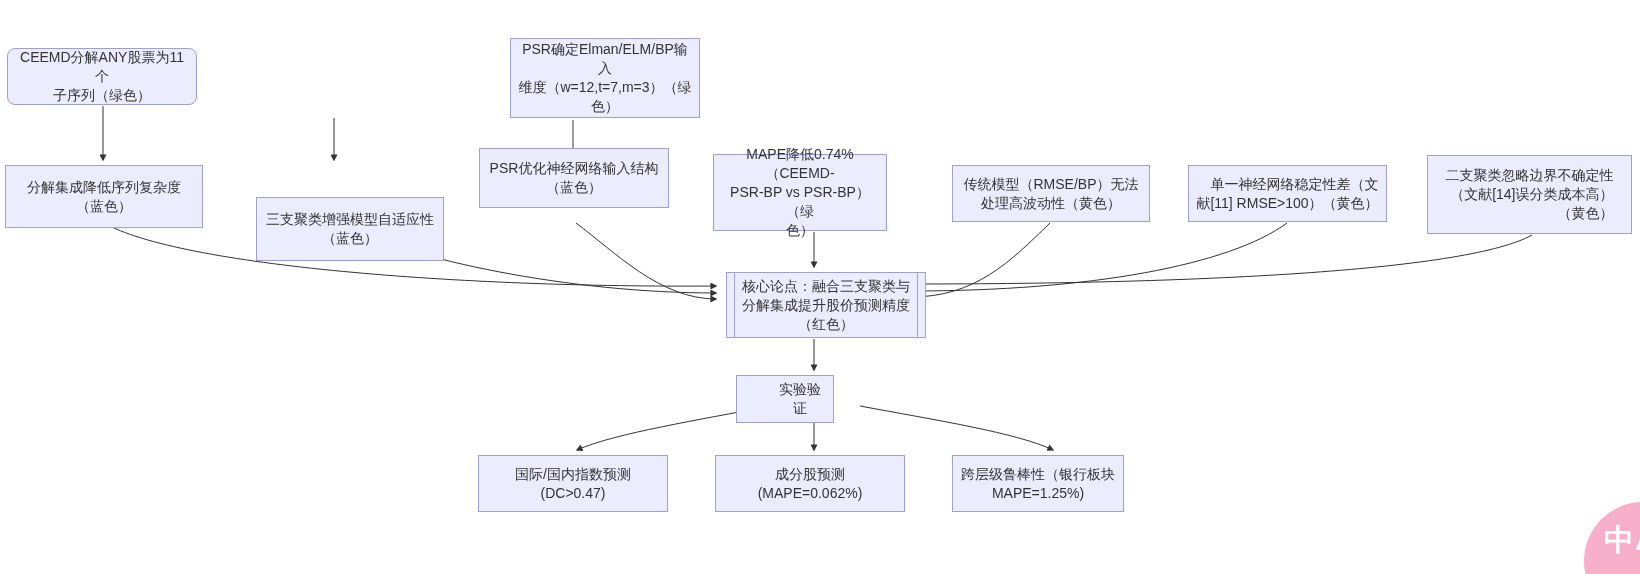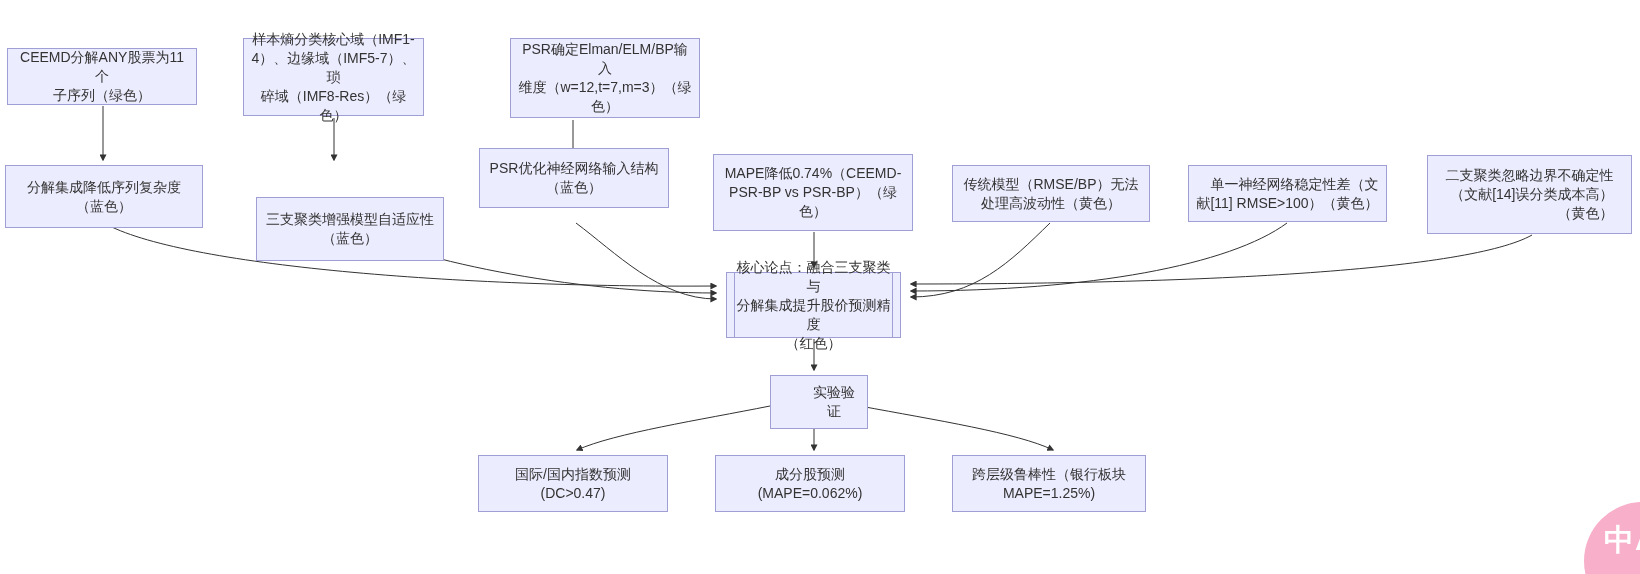--- a/index.html
+++ b/index.html
@@ -32,46 +32,46 @@
     font-size: 14px;
     line-height: 19px;
     text-align: center;
     display: flex;
     align-items: center;
     justify-content: center;
     white-space: pre-line;
     padding: 2px 6px;
   }
   
-  .n-ceemd        { left: 7px;    top: 48px;  width: 190px; height: 57px; }
+  .n-ceemd        { left: 7px;    top: 48px;  width: 190px; height: 57px; border-radius: 8px; }
   .n-entropy      { left: 243px;  top: 38px;  width: 181px; height: 78px; }
   .n-psrdim       { left: 478px;  top: 38px;  width: 190px; height: 80px; margin-left: 32px; }
   
   .n-decomp       { left: 5px;    top: 165px; width: 198px; height: 63px; }
   .n-threeway     { left: 256px;  top: 165px; width: 188px; height: 64px; margin-top: 32px; }
   .n-psrstruct    { left: 479px;  top: 148px; width: 190px; height: 60px; }
-  .n-mape         { left: 713px;  top: 154px; width: 200px; height: 77px; }
+  .n-mape         { left: 713px;  top: 154px; width: 174px; height: 77px; }
   .n-traditional  { left: 952px;  top: 165px; width: 198px; height: 57px; }
   .n-singlenn     { left: 1188px; top: 165px; width: 199px; height: 57px; text-align: right; }
   .n-twoway       { left: 1427px; top: 155px; width: 205px; height: 79px; text-align: right; }
   
-  .n-core         { left: 726px;  top: 272px; width: 175px; height: 66px; }
+  .n-core         { left: 726px;  top: 272px; width: 200px; height: 66px; }
   .n-core .inner-lines {
     position: absolute;
     top: 0; bottom: 0;
     left: 7px; right: 7px;
     border-left: 1px solid #9f9fd6;
     border-right: 1px solid #9f9fd6;
     pointer-events: none;
   }
-  .n-experiment   { left: 770px;  top: 375px; width: 98px;  height: 54px; padding-left: 36px; }
+  .n-experiment   { left: 736px;  top: 375px; width: 98px;  height: 48px; padding-left: 36px; }
   
   .n-index        { left: 478px;  top: 455px; width: 190px; height: 57px; }
   .n-constituent  { left: 715px;  top: 455px; width: 190px; height: 57px; }
-  .n-robust       { left: 952px;  top: 455px; width: 194px; height: 57px; }
+  .n-robust       { left: 952px;  top: 455px; width: 172px; height: 57px; }
 
   .watermark-btn {
     position: absolute;
     left: 1584px;
     top: 502px;
     width: 118px;
     height: 118px;
     border-radius: 50%;
     background: #F8AFC9;
     cursor: pointer;
@@ -111,23 +111,20 @@
       <path d="M1532,235 C1470,270 1210,284 911,284" marker-end="url(#arrow)"></path>
       <path d="M814,339 L814,370" marker-end="url(#arrow)"></path>
       <path d="M770,406 C700,420 615,433 577,450" marker-end="url(#arrow)"></path>
       <path d="M814,414 L814,450" marker-end="url(#arrow)"></path>
       <path d="M860,406 C935,420 1018,433 1053,450" marker-end="url(#arrow)"></path>
     </g>
   </svg>
 
   <div class="node n-ceemd">CEEMD分解ANY股票为11个
 子序列（绿色）</div>
-  <div class="node n-entropy">样本熵分类核心域（IMF1-
-4）、边缘域（IMF5-7）、琐
-碎域（IMF8-Res）（绿色）</div>
   <div class="node n-psrdim">PSR确定Elman/ELM/BP输入
 维度（w=12,t=7,m=3）（绿
 色）</div>
 
   <div class="node n-decomp">分解集成降低序列复杂度
 （蓝色）</div>
   <div class="node n-threeway">三支聚类增强模型自适应性
 （蓝色）</div>
   <div class="node n-psrstruct">PSR优化神经网络输入结构
 （蓝色）</div>

